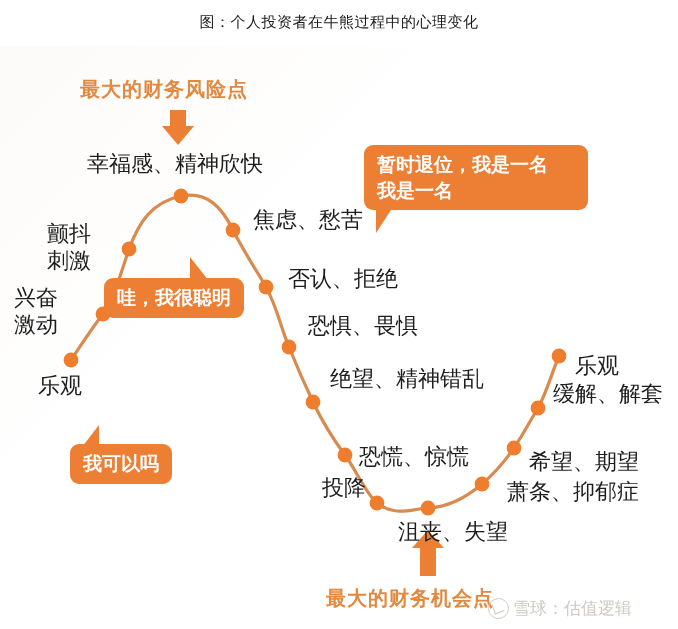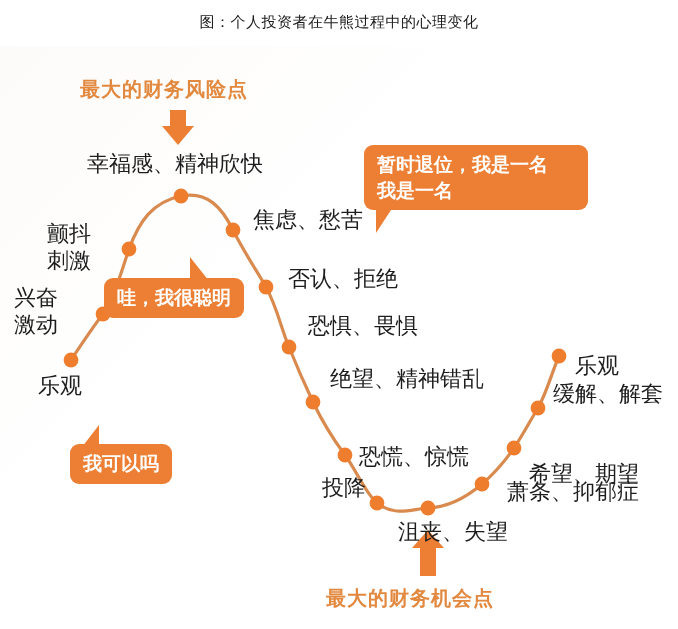--- a/index.html
+++ b/index.html
@@ -199,21 +199,21 @@
       </div>
       <div class="stage-label" style="left: 312px; top: 474px; margin-left: 10px;">
         <div>投降</div>
       </div>
       <div class="stage-label" style="left: 370px; top: 518px; margin-left: 28px;">
         <div>沮丧、失望</div>
       </div>
       <div class="stage-label" style="left: 499px; top: 478px; margin-left: 8px;">
         <div>萧条、抑郁症</div>
       </div>
-      <div class="stage-label" style="left: 529px; top: 460px;">
+      <div class="stage-label" style="left: 529px; top: 448px;">
         <div>希望、期望</div>
       </div>
       <div class="stage-label" style="left: 553px; top: 380px;">
         <div>缓解、解套</div>
       </div>
       <div class="stage-label" style="left: 575px; top: 352px;">
         <div>乐观</div>
       </div>
     </div>
 
@@ -229,14 +229,18 @@
     <span class="tail"></span>
     <span>我可以吗</span>
   </div>
 
   <div class="bubble" id="bubble-longterm" style="left:364px; top:145px; white-space:normal; width:198px;">
     <span class="tail"></span>
     <div>暂时退位，我是一名</div>
     <div>我是一名</div>
   </div>
 
+  <div id="watermark">
+    <span class="wm-logo"></span>
+    <span>雪球：估值逻辑</span>
+  </div>
 
 </div>
 
 </body></html>

